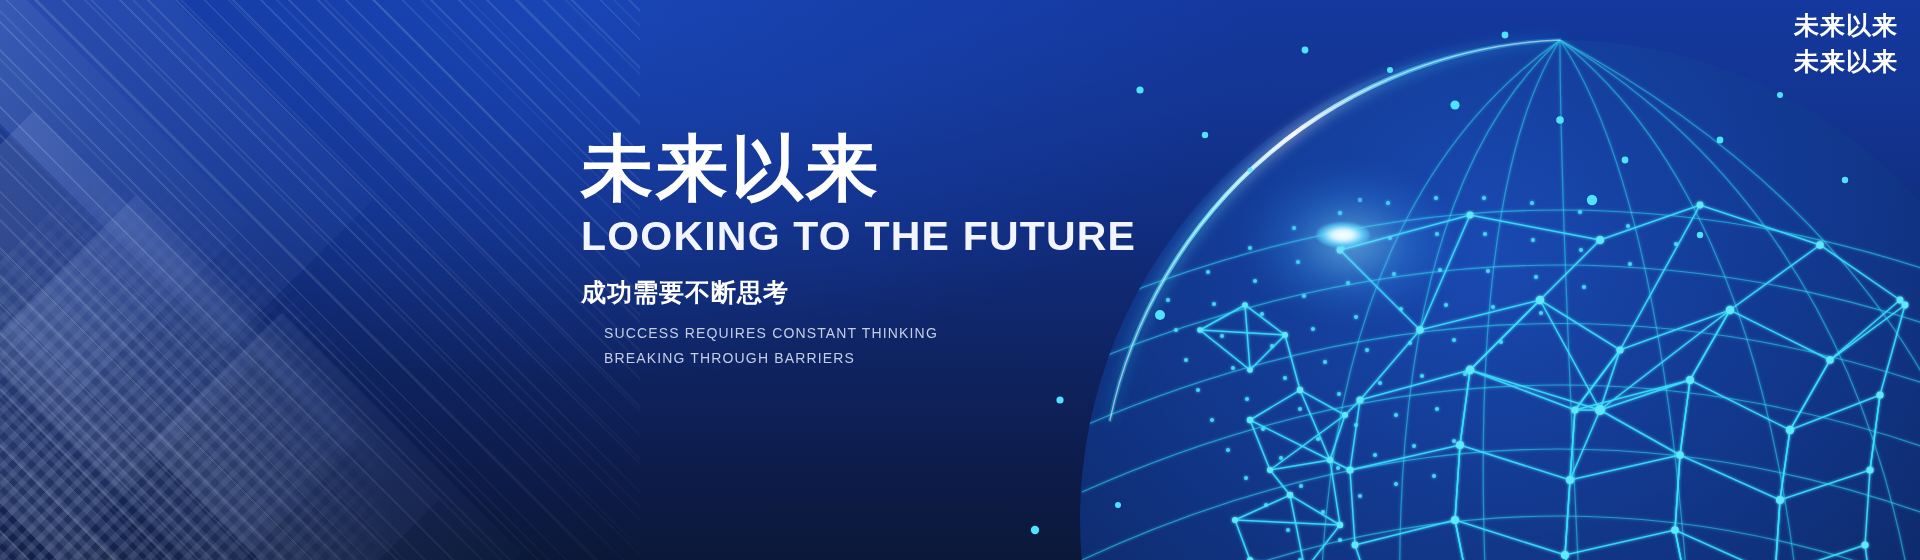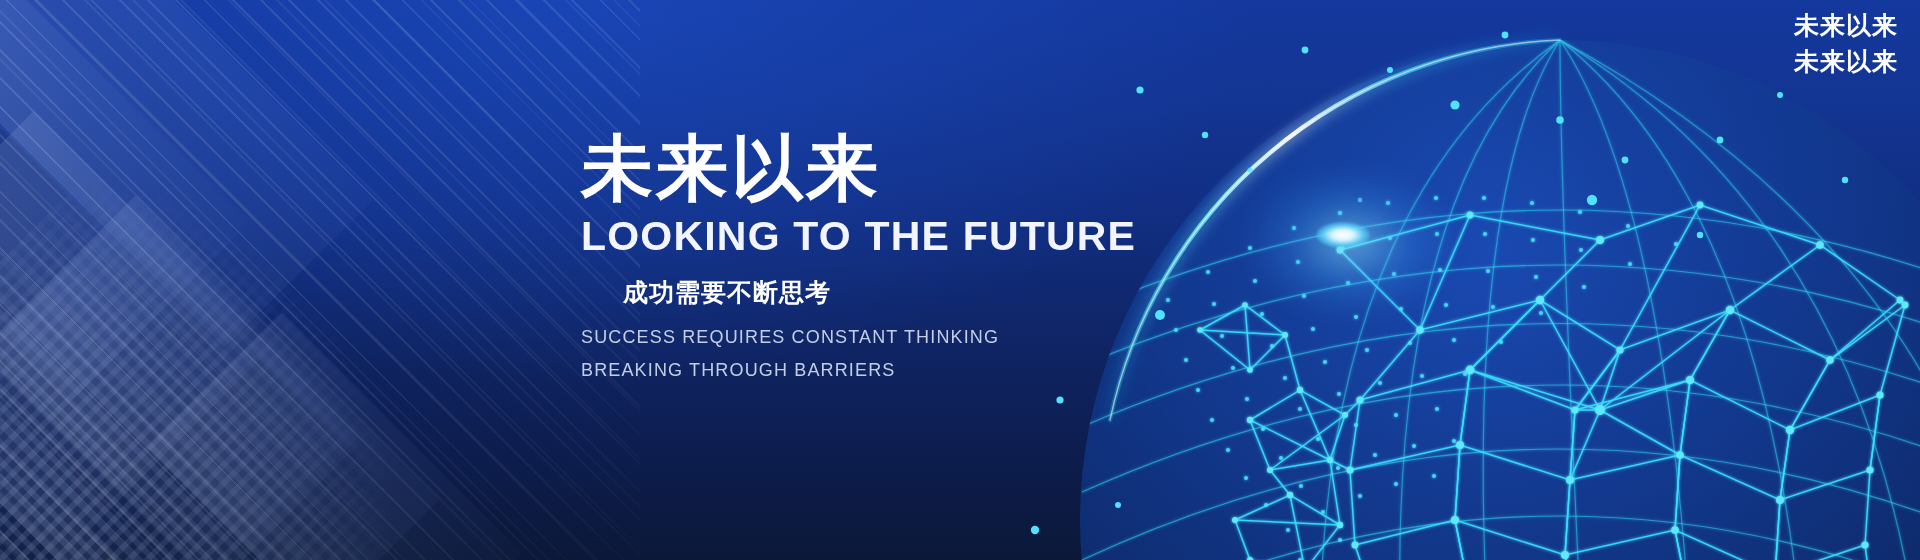--- a/index.html
+++ b/index.html
@@ -141,28 +141,29 @@
     white-space:nowrap;
   }
   .sub-cn {
     margin-top:18px;
     font-size:25px;
     font-weight:bold;
     color:#ffffff;
     letter-spacing:1px;
     line-height:1.38;
   }
-  .sub-cn div { white-space:nowrap;margin-left:42px; }
+  .sub-cn div { white-space:nowrap; }
   .sub-en {
     margin-top:11px;
-    font-size:18px;
+    font-size:14px;
     font-weight:400;
     color:#c4cfe6;
     letter-spacing:1.15px;
     line-height:1.85;
+    margin-left:23px;
   }
   .sub-en div { white-space:nowrap; }
 
   
   .corner-tag {
     position:absolute;
     right:22px;
     top:8px;
     text-align:right;
     font-size:25px;

